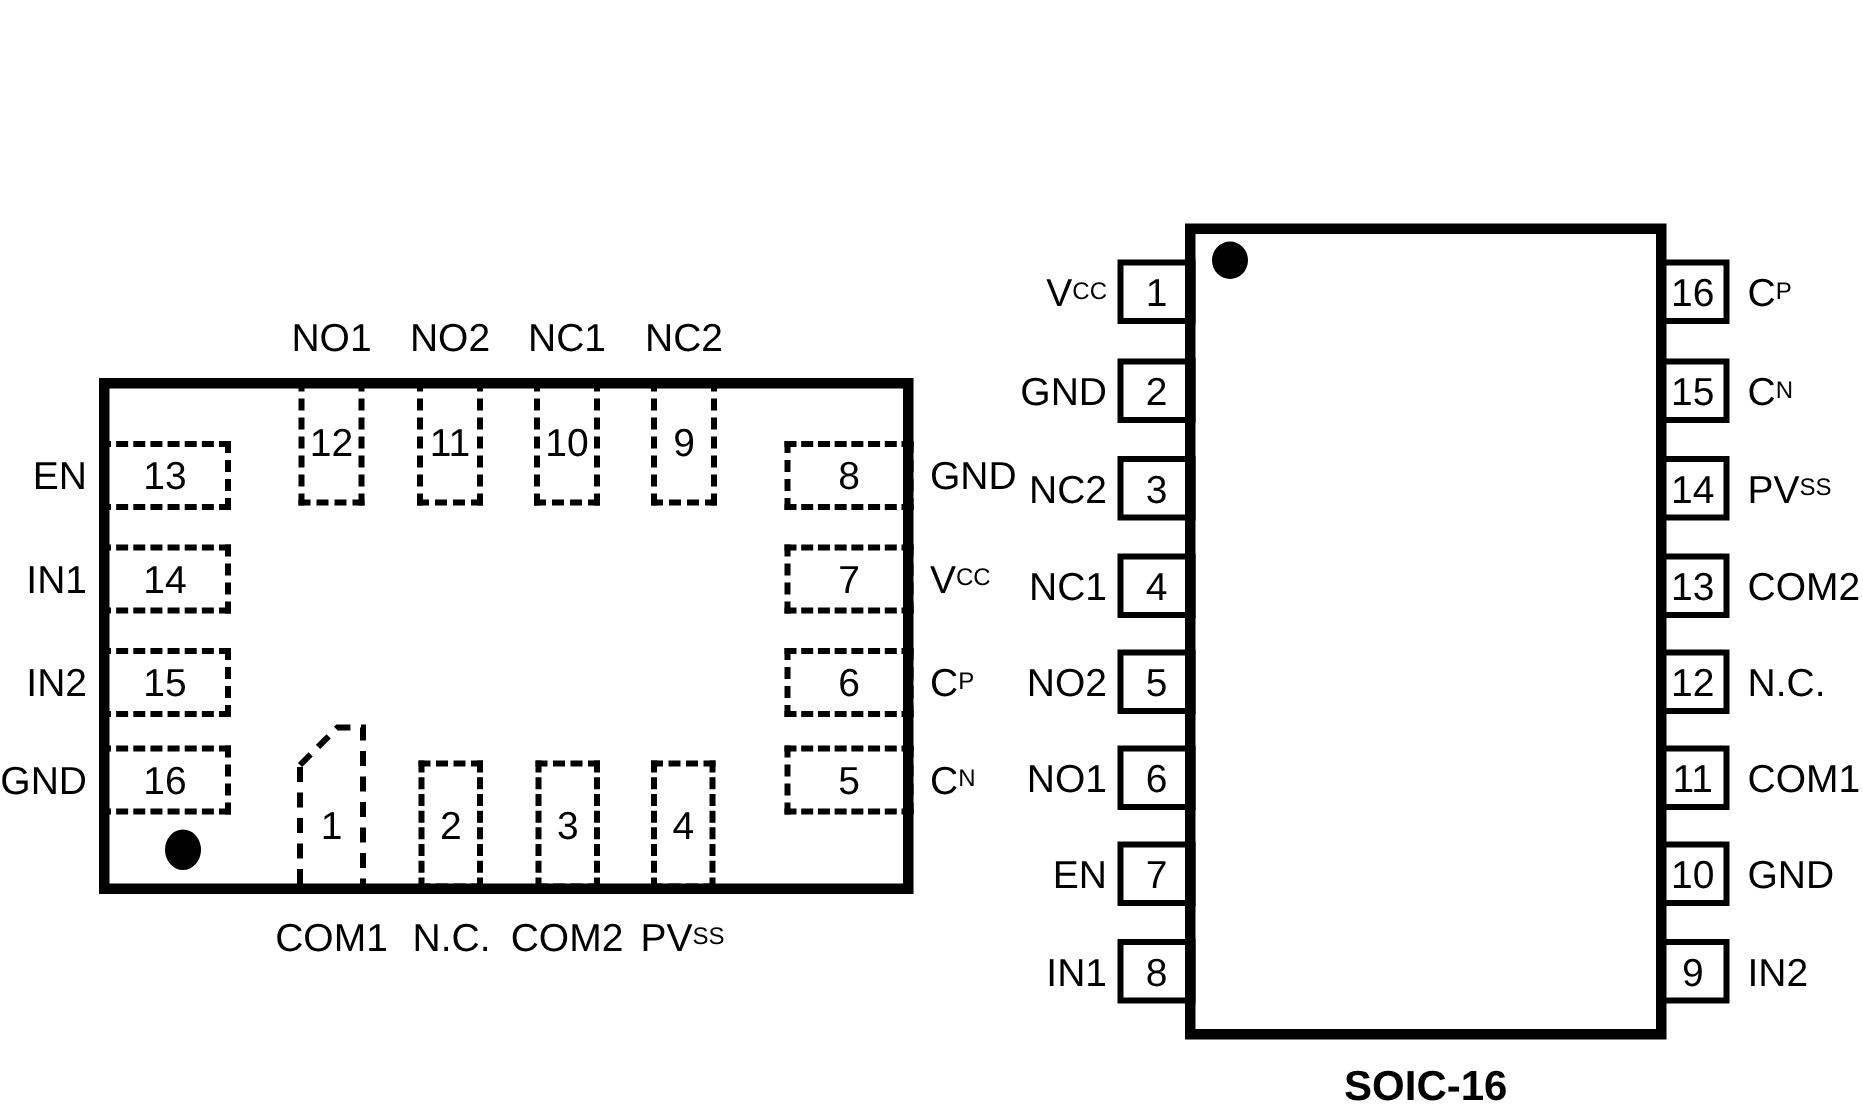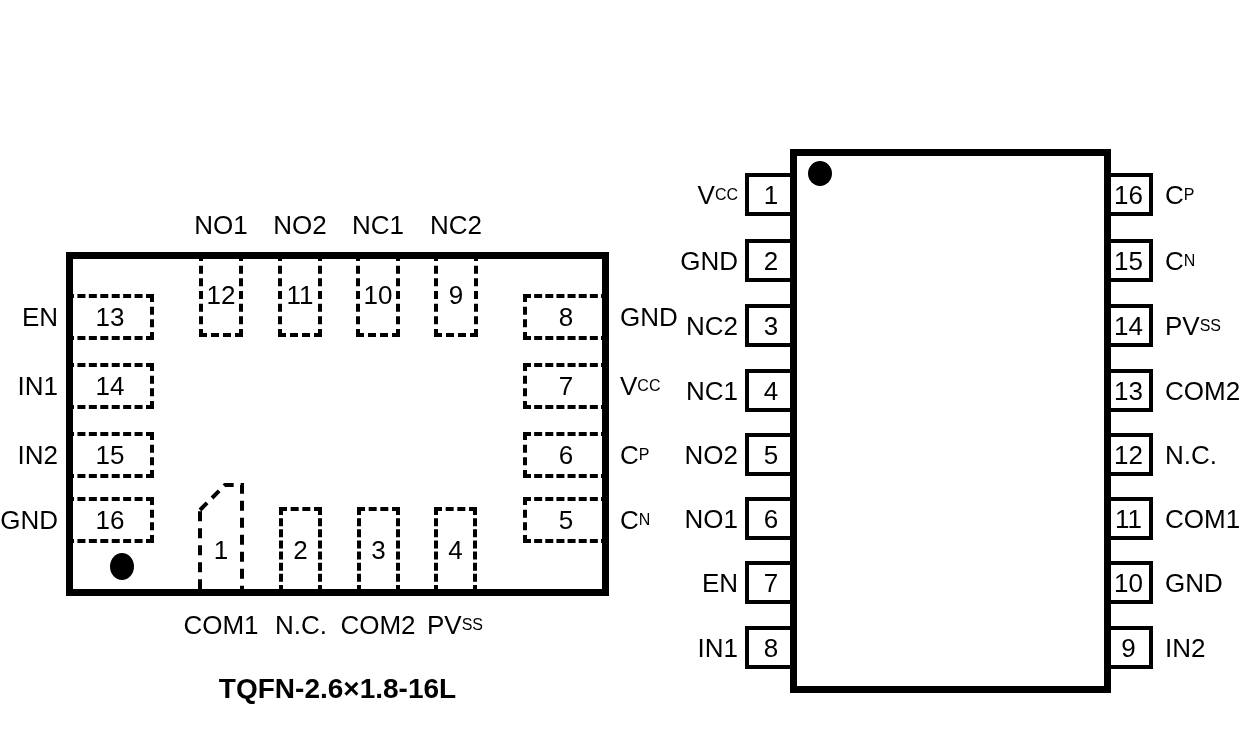--- a/index.html
+++ b/index.html
@@ -139,21 +139,20 @@
       <span>COM2</span>
       <sub class="ss"></sub>
     </div>
   <div class="abs lbl center-al" style="left:400px;top:609px;width:110px;height:32px">
       <span>PV</span>
       <sub class="ss">SS</sub>
     </div>
 
   <div class="abs frame" style="left:66px;top:252px;width:543px;height:344px"></div>
   <div class="abs dot" style="left:110px;top:553px;width:24px;height:27px"></div>
-  <div class="abs title" style="left:66px;top:673px;width:543px;height:32px">TQFN-2.6×1.8-16L</div>
 
   <div class="abs pad-s" style="left:745px;top:173px;width:52px;height:43px"></div>
   <div class="abs pad-s" style="left:745px;top:239px;width:52px;height:43px"></div>
   <div class="abs pad-s" style="left:745px;top:304px;width:52px;height:43px"></div>
   <div class="abs pad-s" style="left:745px;top:369px;width:52px;height:43px"></div>
   <div class="abs pad-s" style="left:745px;top:433px;width:52px;height:43px"></div>
   <div class="abs pad-s" style="left:745px;top:497px;width:52px;height:43px"></div>
   <div class="abs pad-s" style="left:745px;top:561px;width:52px;height:43px"></div>
   <div class="abs pad-s" style="left:745px;top:626px;width:52px;height:43px"></div>
 
@@ -245,14 +244,15 @@
       <span>GND</span>
       <sub class="ss"></sub>
     </div>
   <div class="abs lbl" style="left:1165px;top:626px;width:95px;height:43px">
       <span>IN2</span>
       <sub class="ss"></sub>
     </div>
 
   <div class="abs frame" style="left:790px;top:149px;width:321px;height:544px"></div>
   <div class="abs dot" style="left:808px;top:161px;width:24px;height:25px"></div>
+  <div class="abs title" style="left:790px;top:708px;width:321px;height:32px">SOIC-16</div>
 
 </div>
 
 </body></html>

